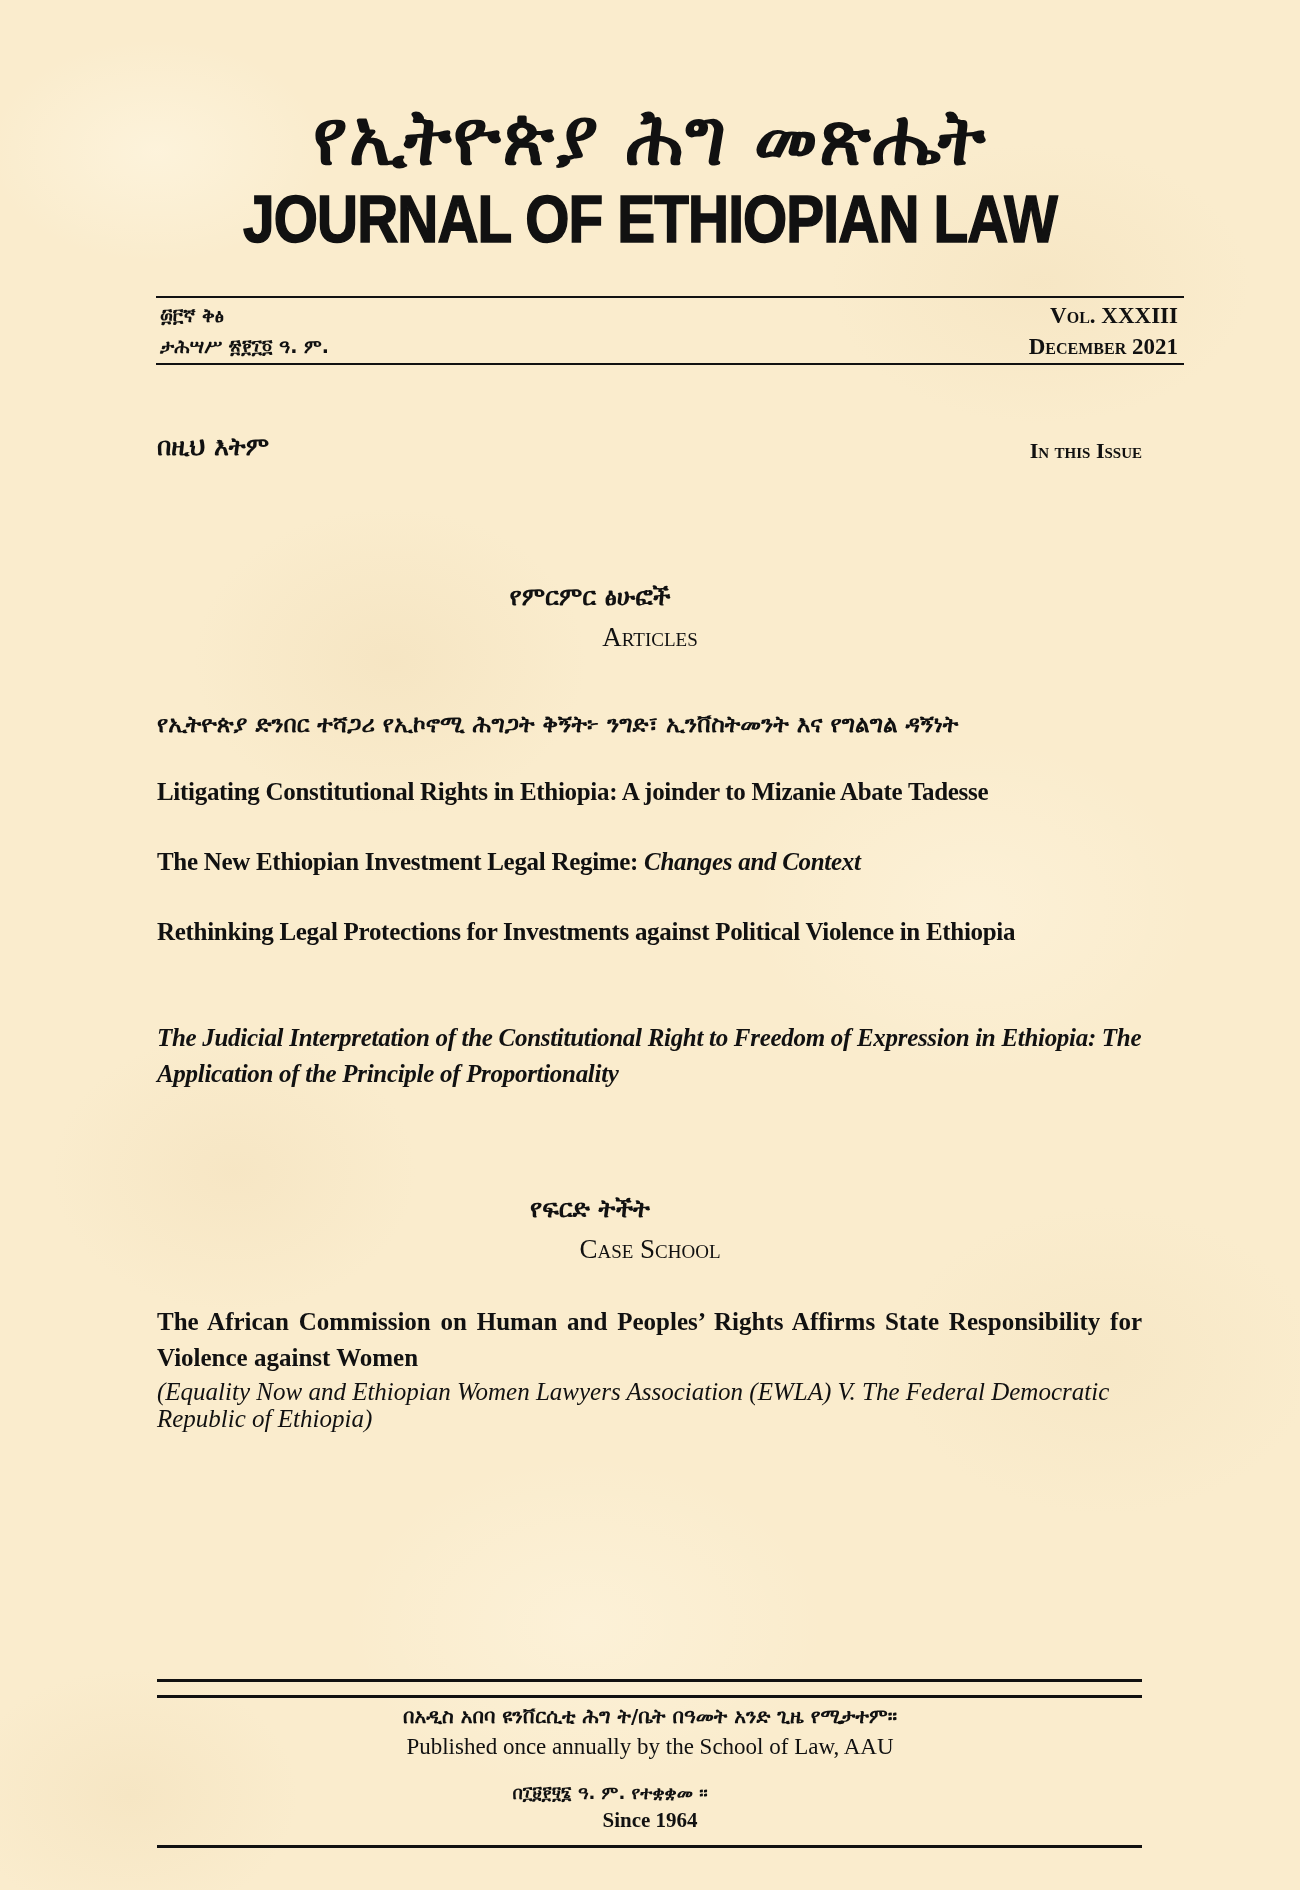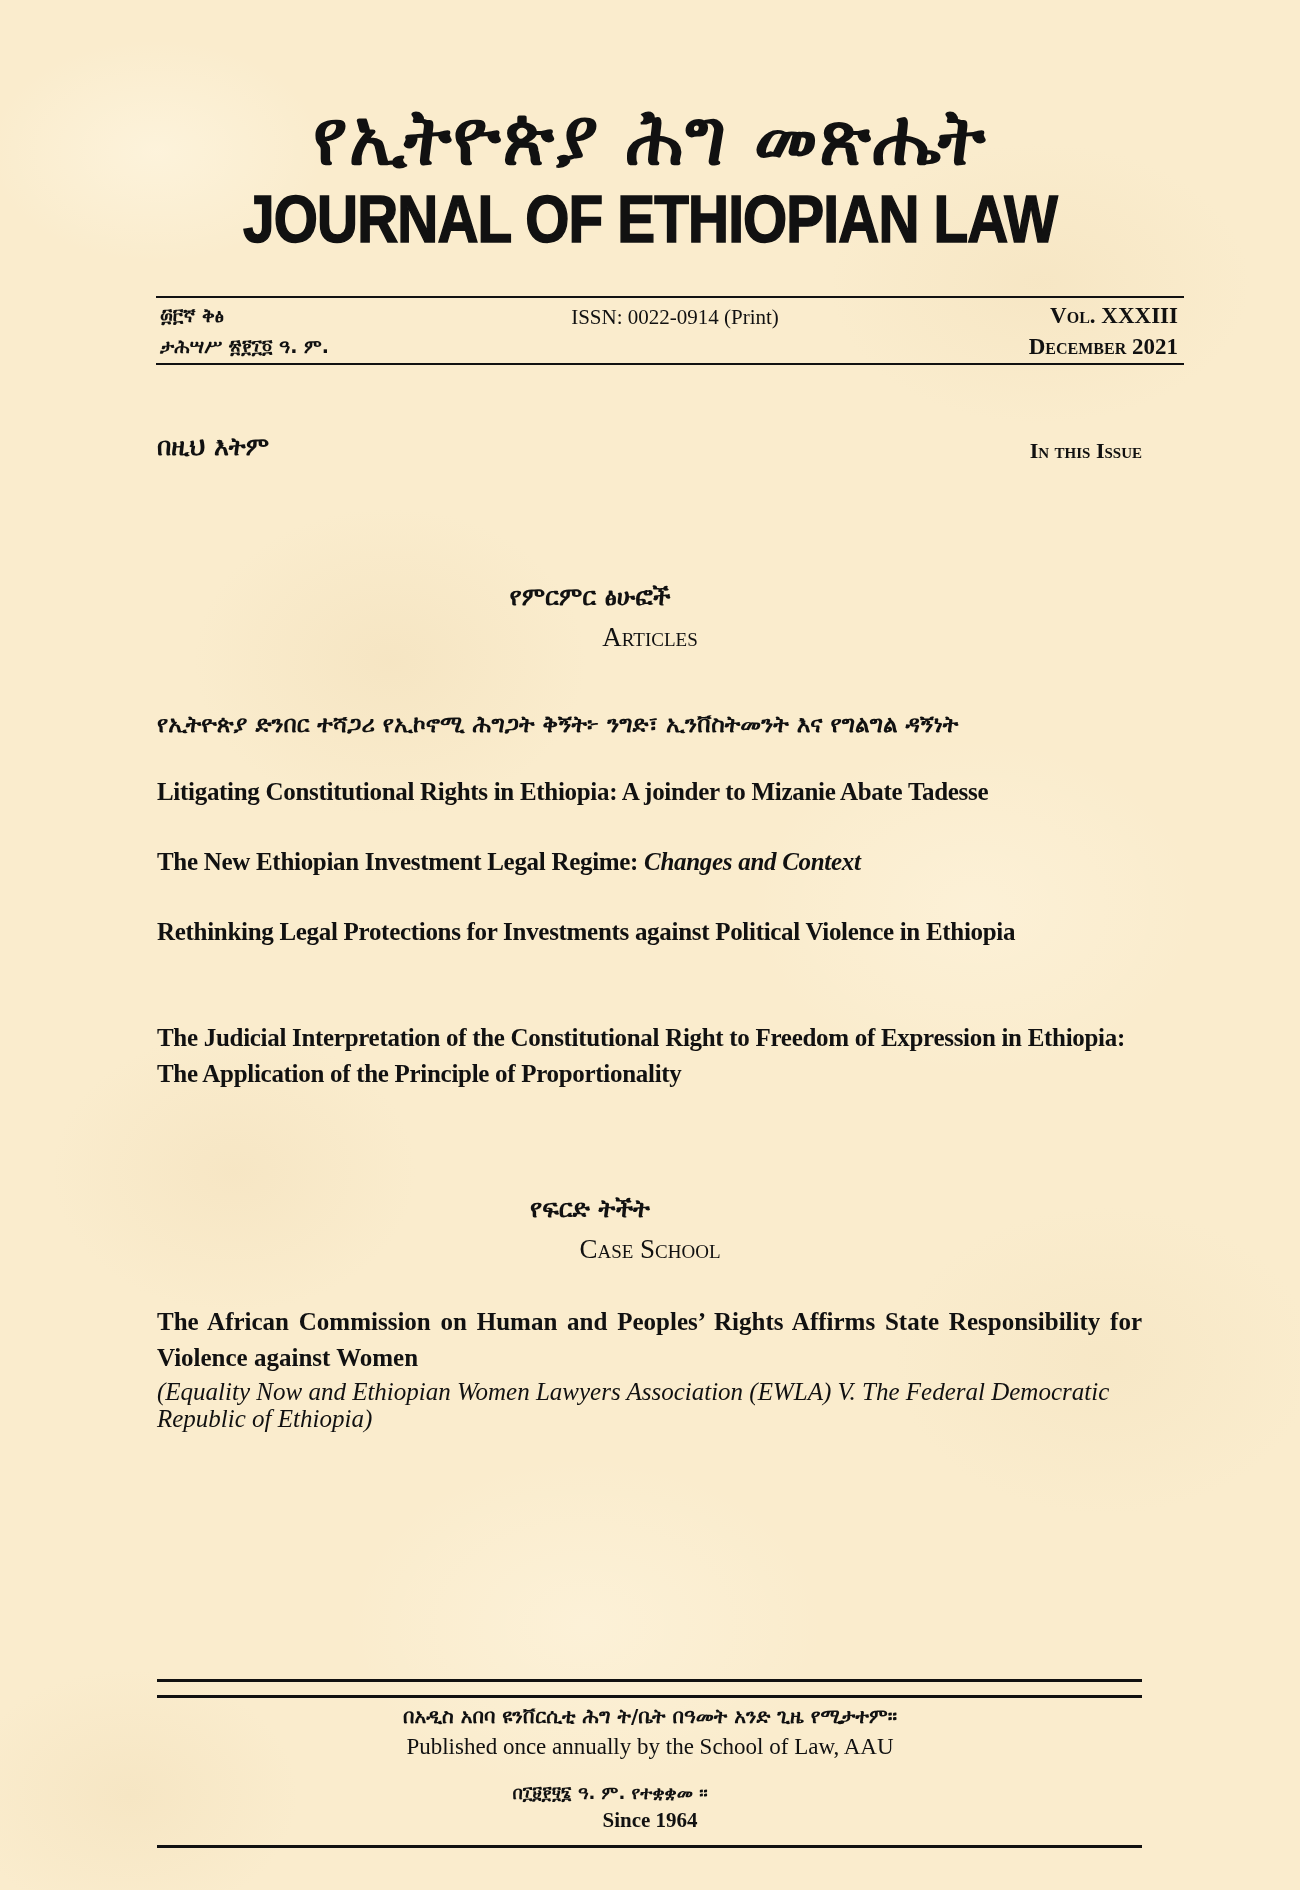--- a/index.html
+++ b/index.html
@@ -129,42 +129,41 @@
 <div class="abs title-amharic">የኢትዮጵያ ሕግ መጽሔት</div>
 <div class="abs title-english">JOURNAL OF ETHIOPIAN LAW</div>
 
 <div class="abs rule rule-header-top"></div>
 
 <div class="abs meta-left">
   <div>፴፫ኛ ቅፅ</div>
   <div>ታሕሣሥ ፳፻፲፬ ዓ. ም.</div>
 </div>
 <div class="abs meta-center">
-  <div>ISSN: 0022-0914 (Print)</div>
 </div>
 <div class="abs meta-right">
   <div>Vol. XXXIII</div>
   <div>December 2021</div>
 </div>
 
 <div class="abs rule rule-header-bottom"></div>
 
 <div class="abs in-issue-am">በዚህ እትም</div>
 <div class="abs in-issue-en">In this Issue</div>
 
 <div class="abs section-am" style="top:582px;">የምርምር ፅሁፎች</div>
 <div class="abs section-en" style="top:622px;">Articles</div>
 
 <div class="abs article article-am" style="top:706px;">የኢትዮጵያ ድንበር ተሻጋሪ የኢኮኖሚ ሕግጋት ቅኝት፦ ንግድ፣ ኢንቨስትመንት እና የግልግል ዳኝነት</div>
 <div class="abs article" style="top:774px;">Litigating Constitutional Rights in Ethiopia: A joinder to Mizanie Abate Tadesse</div>
 <div class="abs article" style="top:844px;">
   <span>The New Ethiopian Investment Legal Regime: </span><span class="italic">Changes and Context</span>
 </div>
 <div class="abs article" style="top:914px;">Rethinking Legal Protections for Investments against Political Violence in Ethiopia</div>
-<div class="abs article" style="top:1020px;">The Judicial Interpretation of the Constitutional Right to Freedom of Expression in Ethiopia: The Application of the Principle of Proportionality</div>
+<div class="abs article" style="top:1020px;font-style:italic;">The Judicial Interpretation of the Constitutional Right to Freedom of Expression in Ethiopia: The Application of the Principle of Proportionality</div>
 
 <div class="abs section-am" style="top:1194px;">የፍርድ ትችት</div>
 <div class="abs section-en" style="top:1234px;">Case School</div>
 
 <div class="abs case-title">The African Commission on Human and Peoples’ Rights Affirms State Responsibility for Violence against Women</div>
 <div class="abs case-sub">(Equality Now and Ethiopian Women Lawyers Association (EWLA) V. The Federal Democratic Republic of Ethiopia)</div>
 
 <div class="abs rule rule-footer-1"></div>
 <div class="abs rule rule-footer-2"></div>
 

